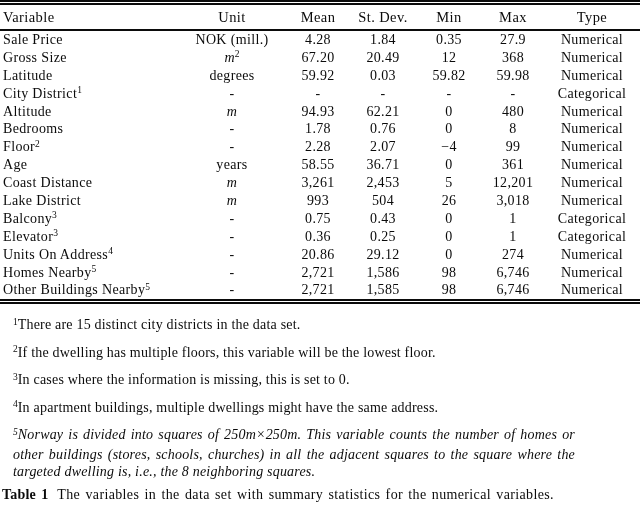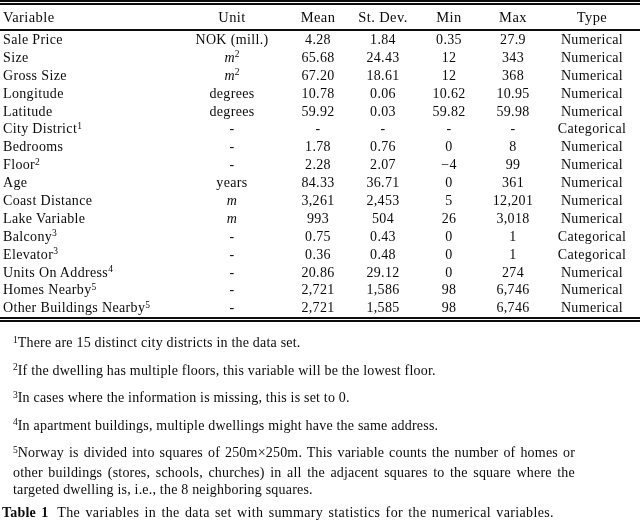--- a/index.html
+++ b/index.html
@@ -50,21 +50,21 @@
 
   .footnotes { margin-top: 12px; padding: 0 1px; }
   .footnotes p {
     margin: 0 0 8px 0;
     font-size: 14px;
     line-height: 17.5px;
     letter-spacing: 0.2px;
     text-align: justify;
     padding-left: 12px;
   }
-  .footnotes p:last-child { margin-bottom: 5px; }
+  .footnotes p:last-child { margin-bottom: 5px; font-style: italic; }
 
   .caption {
     margin: 0; padding: 0 2px;
     font-size: 14px;
     line-height: 18px;
     letter-spacing: 0.35px;
     word-spacing: 1.5px;
   }
   .caption b { margin-right: 9px; letter-spacing: 0.2px; }
 </style>
@@ -98,44 +98,26 @@
         <tr>
           <td class="c-var">Sale Price</td>
           <td><span class="">NOK (mill.)</span></td>
           <td>4.28</td>
           <td>1.84</td>
           <td>0.35</td>
           <td>27.9</td>
           <td>Numerical</td>
         </tr>
         <tr>
-          <td class="c-var">Size</td>
-          <td><span class="math">m</span><sup>2</sup></td>
-          <td>65.68</td>
-          <td>24.43</td>
-          <td>12</td>
-          <td>343</td>
-          <td>Numerical</td>
-        </tr>
-        <tr>
           <td class="c-var">Gross Size</td>
           <td><span class="math">m</span><sup>2</sup></td>
           <td>67.20</td>
-          <td>18.61</td>
+          <td>20.49</td>
           <td>12</td>
           <td>368</td>
-          <td>Numerical</td>
-        </tr>
-        <tr>
-          <td class="c-var">Longitude</td>
-          <td><span class="">degrees</span></td>
-          <td>10.78</td>
-          <td>0.06</td>
-          <td>10.62</td>
-          <td>10.95</td>
           <td>Numerical</td>
         </tr>
         <tr>
           <td class="c-var">Latitude</td>
           <td><span class="">degrees</span></td>
           <td>59.92</td>
           <td>0.03</td>
           <td>59.82</td>
           <td>59.98</td>
           <td>Numerical</td>
@@ -143,78 +125,87 @@
         <tr>
           <td class="c-var">City District<sup>1</sup></td>
           <td><span class="">-</span></td>
           <td>-</td>
           <td>-</td>
           <td>-</td>
           <td>-</td>
           <td>Categorical</td>
         </tr>
         <tr>
+          <td class="c-var">Altitude</td>
+          <td><span class="math">m</span></td>
+          <td>94.93</td>
+          <td>62.21</td>
+          <td>0</td>
+          <td>480</td>
+          <td>Numerical</td>
+        </tr>
+        <tr>
           <td class="c-var">Bedrooms</td>
           <td><span class="">-</span></td>
           <td>1.78</td>
           <td>0.76</td>
           <td>0</td>
           <td>8</td>
           <td>Numerical</td>
         </tr>
         <tr>
           <td class="c-var">Floor<sup>2</sup></td>
           <td><span class="">-</span></td>
           <td>2.28</td>
           <td>2.07</td>
           <td>−4</td>
           <td>99</td>
           <td>Numerical</td>
         </tr>
         <tr>
           <td class="c-var">Age</td>
           <td><span class="">years</span></td>
-          <td>84.33</td>
+          <td>58.55</td>
           <td>36.71</td>
           <td>0</td>
           <td>361</td>
           <td>Numerical</td>
         </tr>
         <tr>
           <td class="c-var">Coast Distance</td>
           <td><span class="math">m</span></td>
           <td>3,261</td>
           <td>2,453</td>
           <td>5</td>
           <td>12,201</td>
           <td>Numerical</td>
         </tr>
         <tr>
-          <td class="c-var">Lake Variable</td>
+          <td class="c-var">Lake District</td>
           <td><span class="math">m</span></td>
           <td>993</td>
           <td>504</td>
           <td>26</td>
           <td>3,018</td>
           <td>Numerical</td>
         </tr>
         <tr>
           <td class="c-var">Balcony<sup>3</sup></td>
           <td><span class="">-</span></td>
           <td>0.75</td>
           <td>0.43</td>
           <td>0</td>
           <td>1</td>
           <td>Categorical</td>
         </tr>
         <tr>
           <td class="c-var">Elevator<sup>3</sup></td>
           <td><span class="">-</span></td>
           <td>0.36</td>
-          <td>0.48</td>
+          <td>0.25</td>
           <td>0</td>
           <td>1</td>
           <td>Categorical</td>
         </tr>
         <tr>
           <td class="c-var">Units On Address<sup>4</sup></td>
           <td><span class="">-</span></td>
           <td>20.86</td>
           <td>29.12</td>
           <td>0</td>

